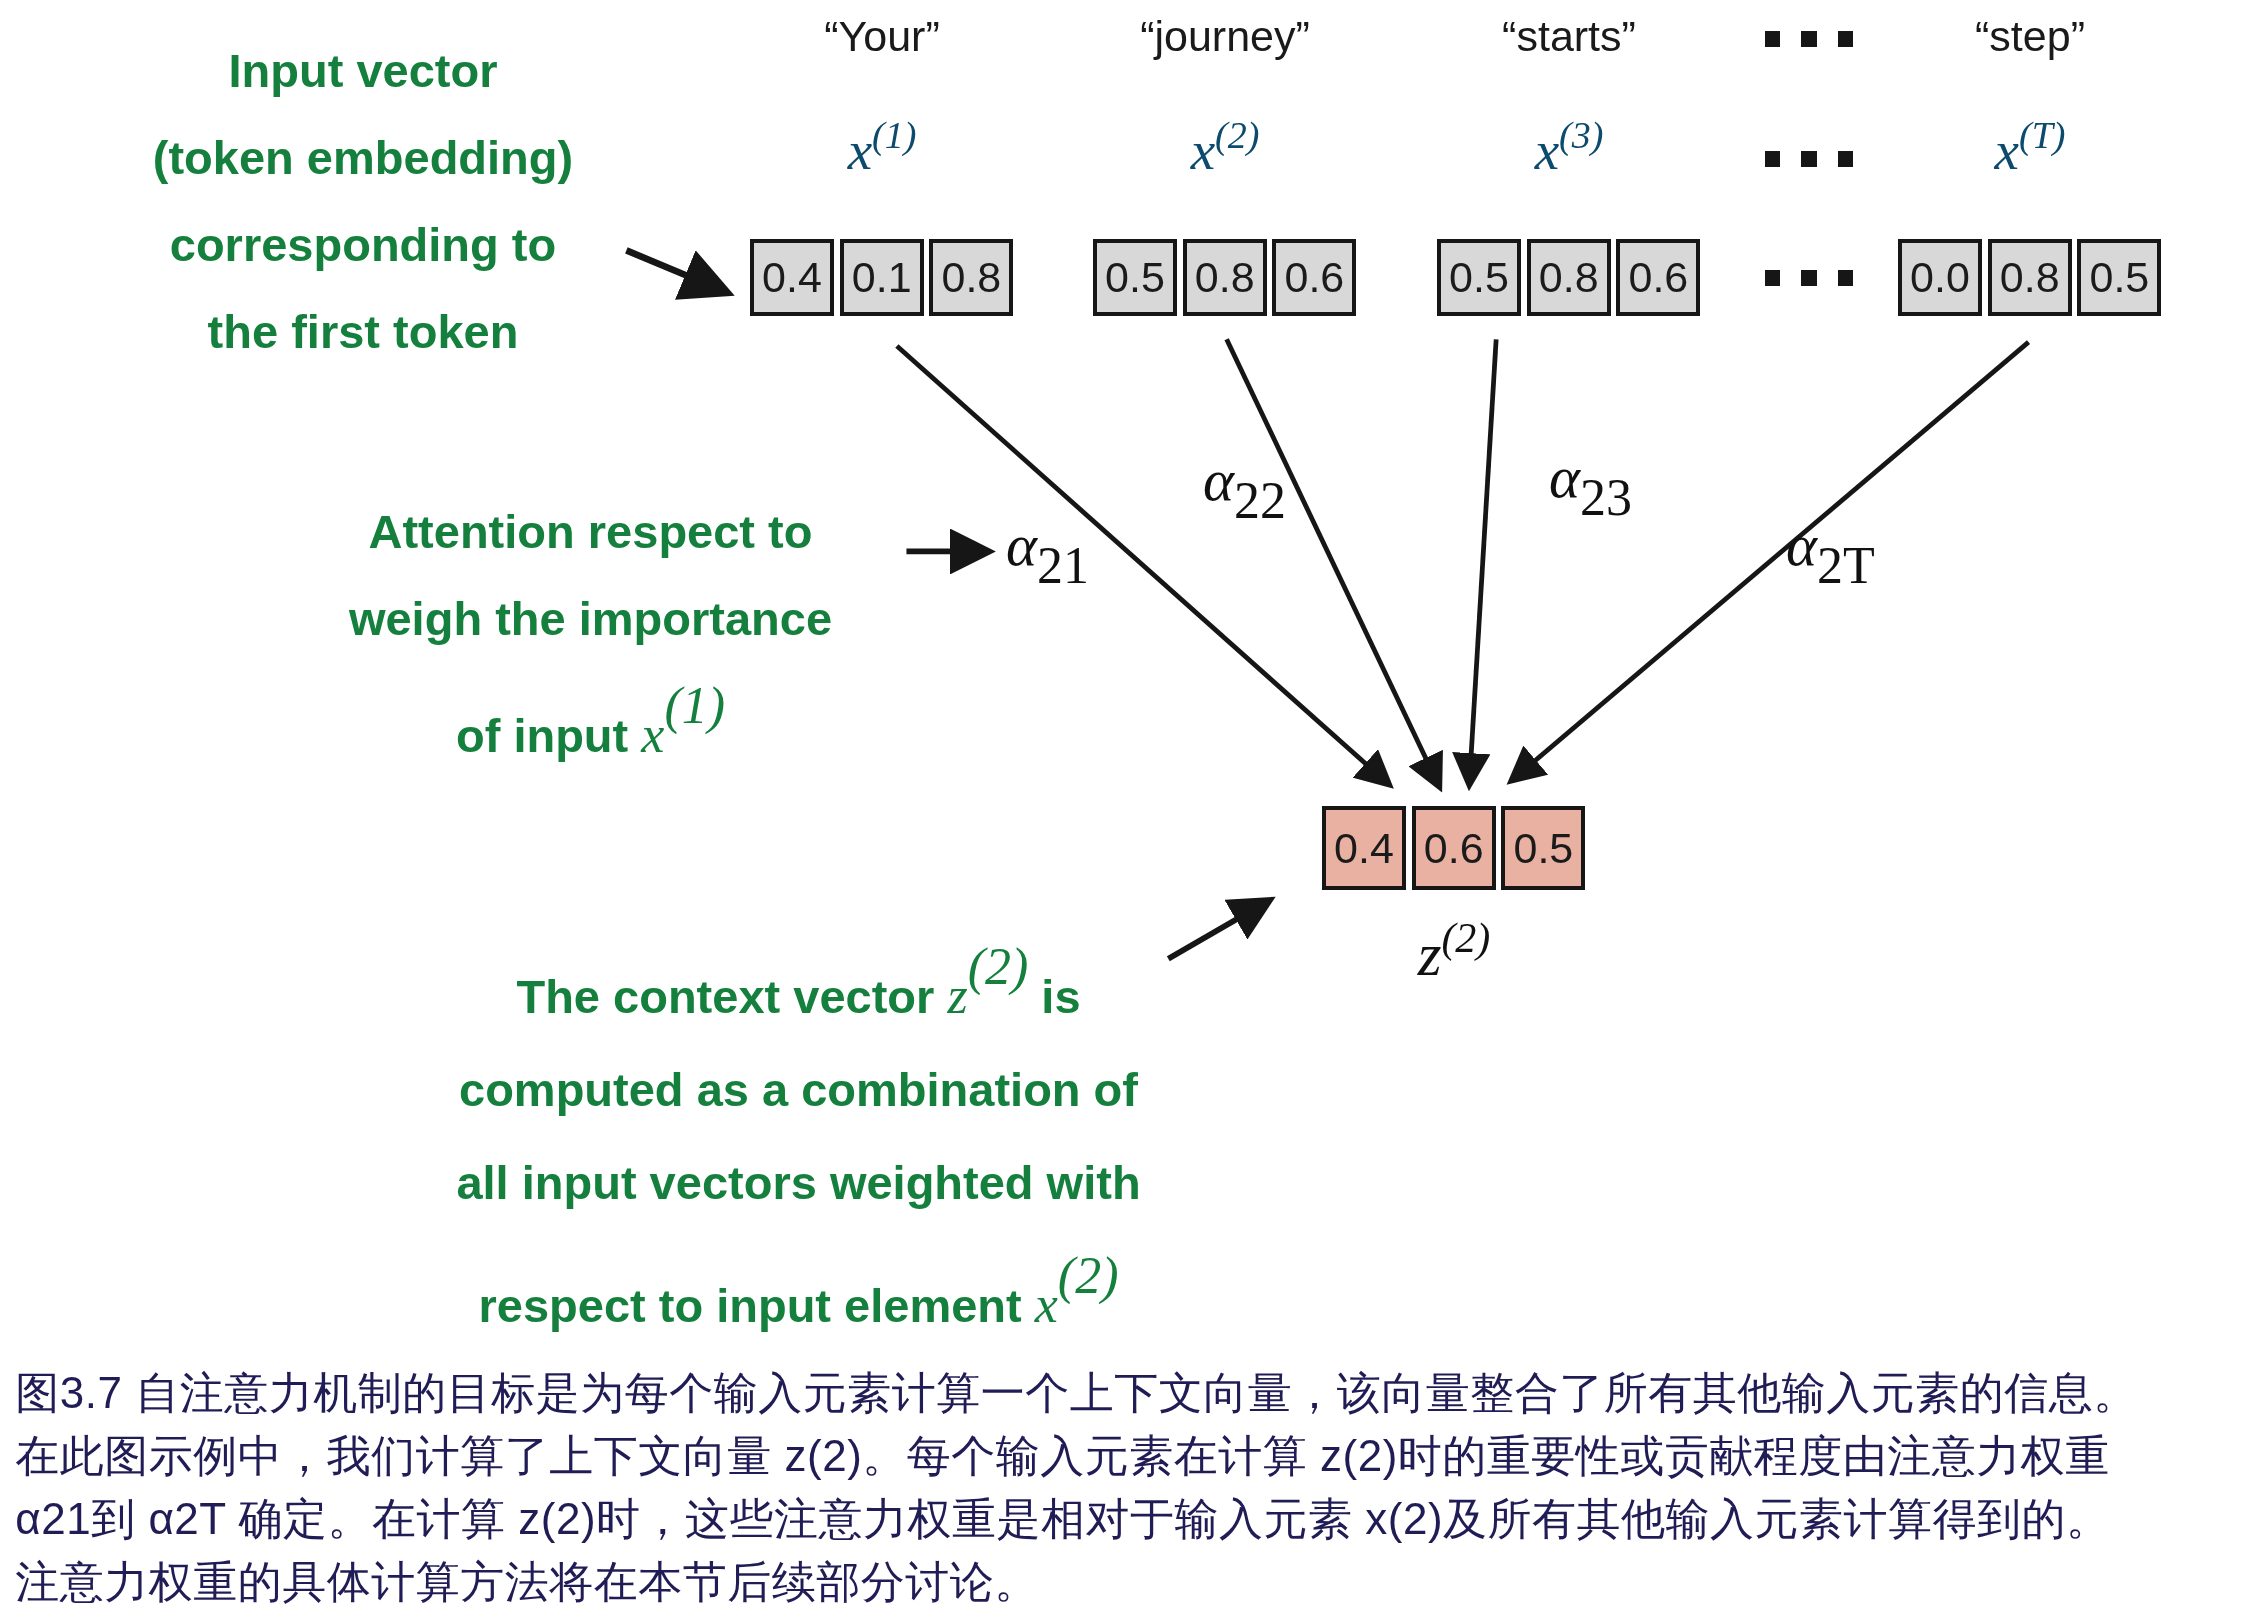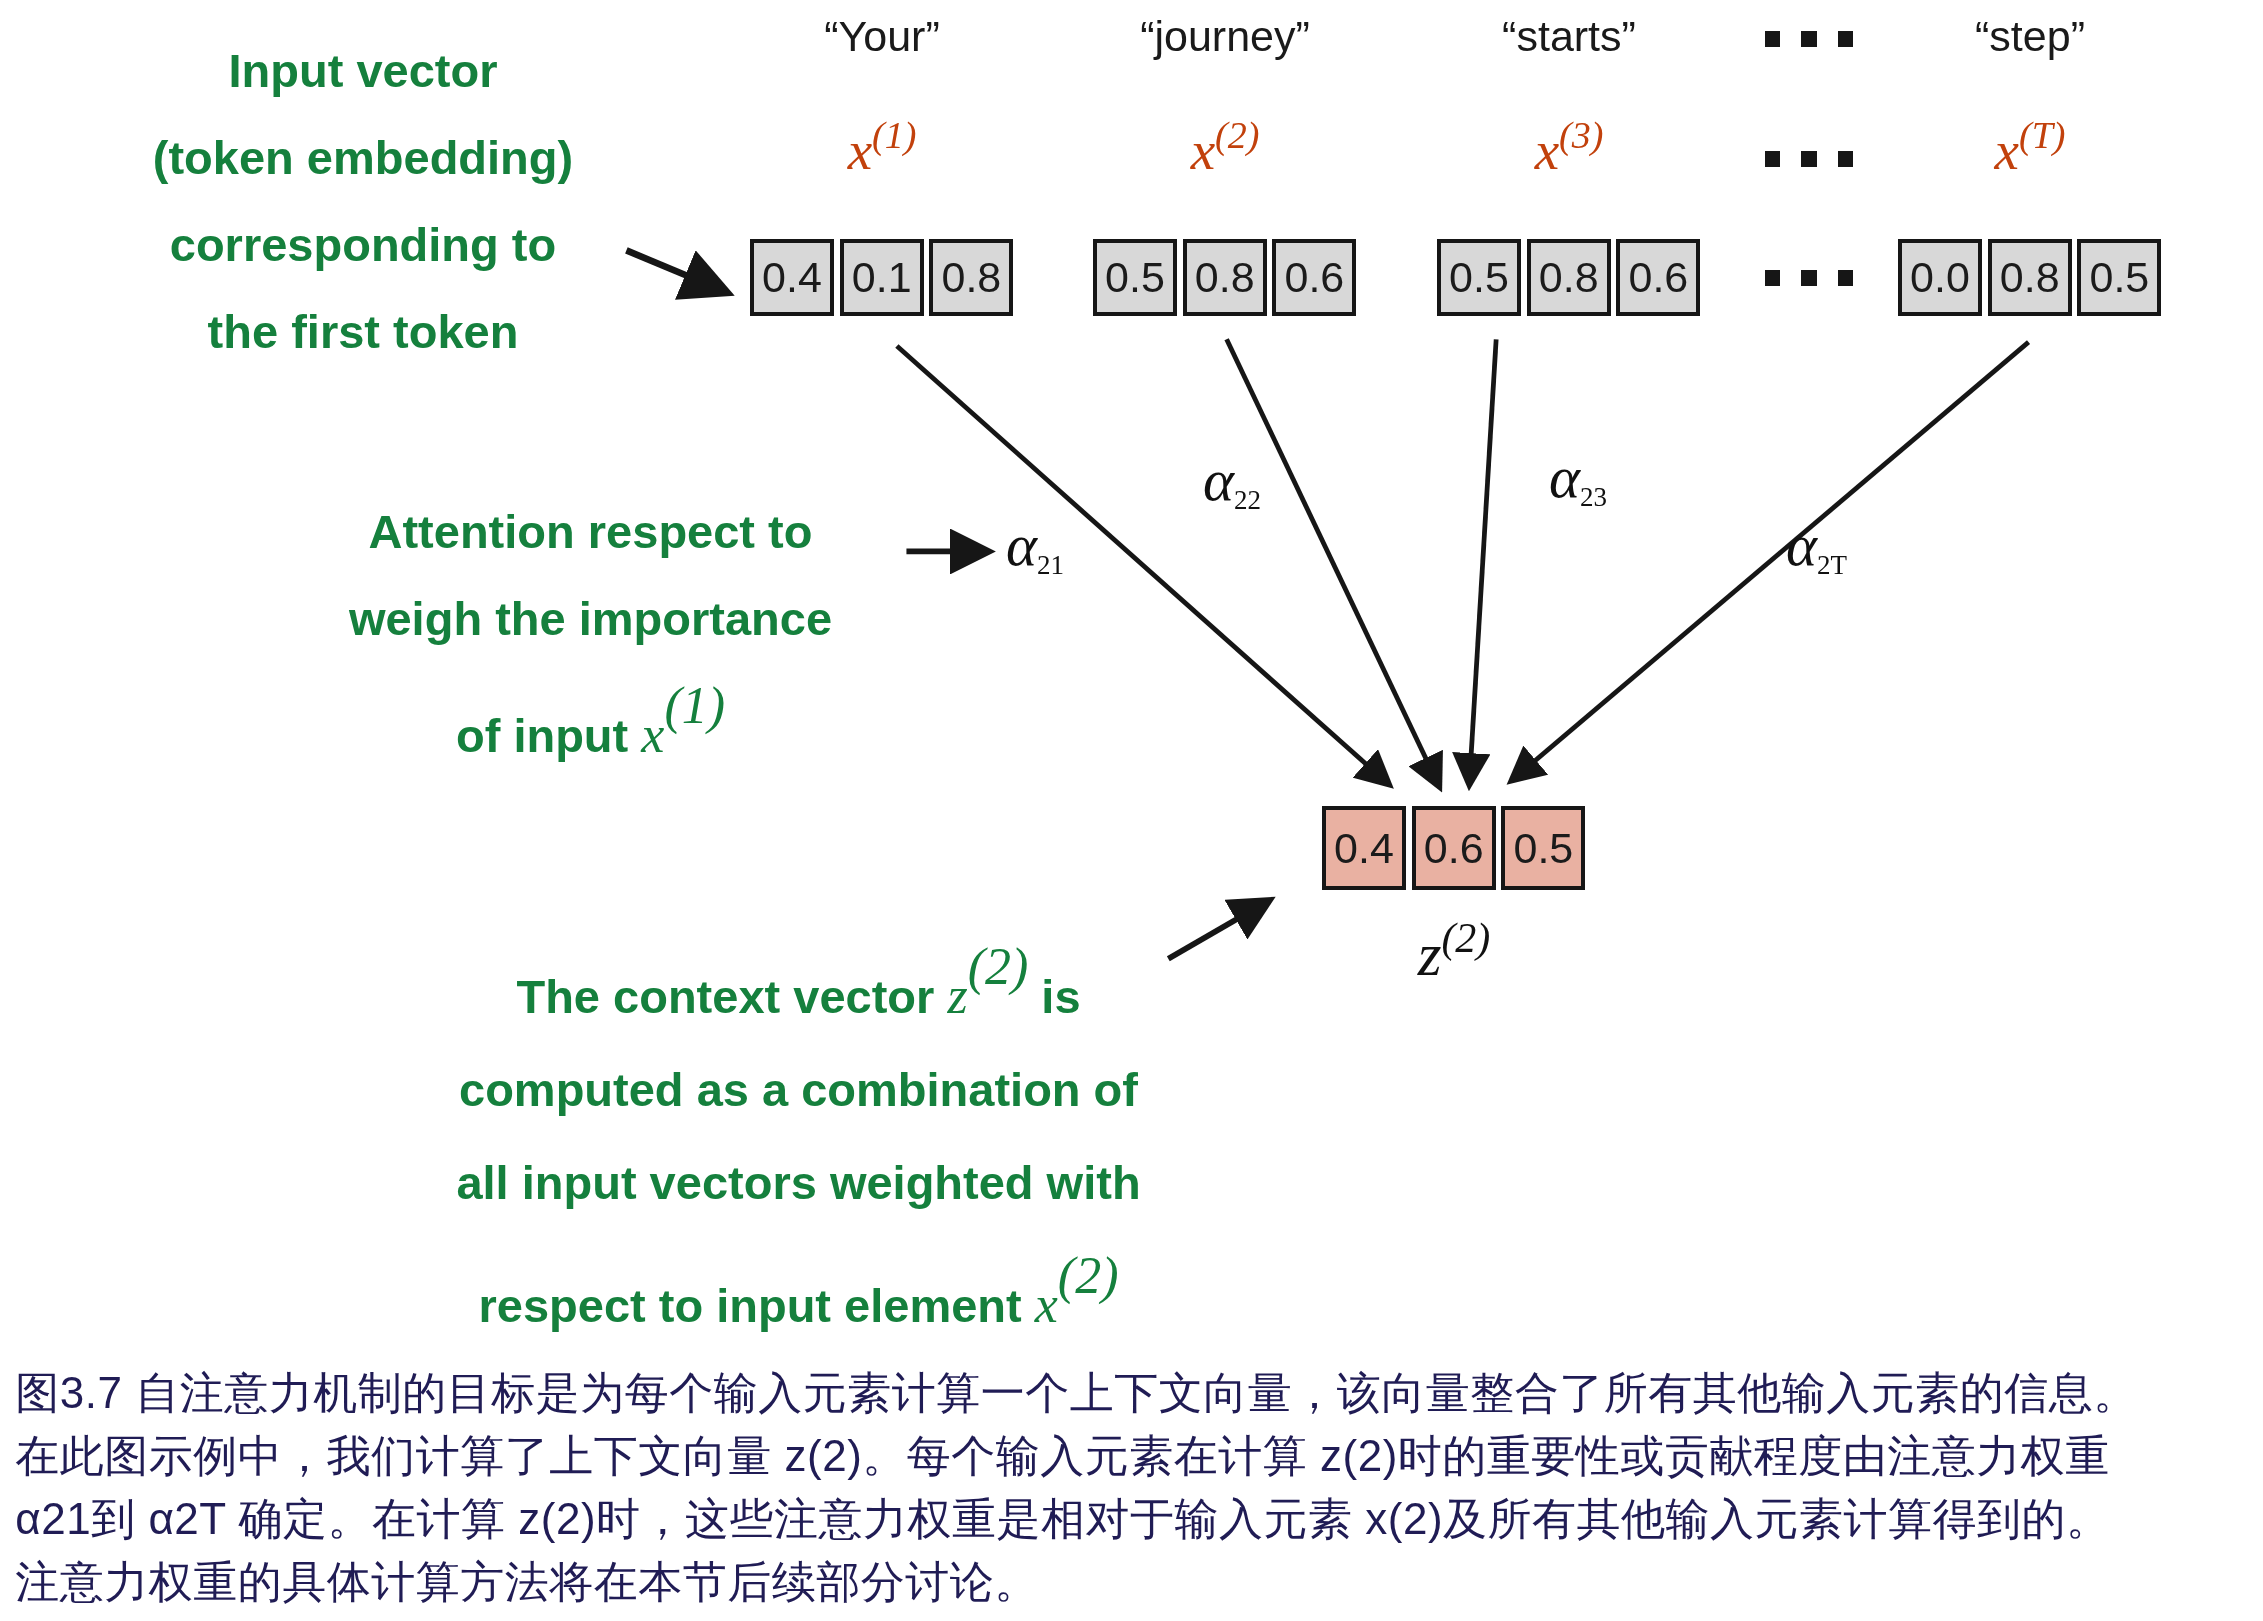--- a/index.html
+++ b/index.html
@@ -40,21 +40,21 @@
     z-index:2;
   }
   
   .xlab{
     position:absolute;
     width:306px;
     text-align:center;
     font-family:"Liberation Serif", serif;
     font-style:italic;
     font-size:55px;
-    color:#c2410c;
+    color:#0c4a6e;
     z-index:2;
   }
   .xlab .sup{font-size:38px;}
 
   
   .vec{position:absolute;display:flex;gap:5.7px;z-index:2;}
   .cell{
     width:76px;height:69px;
     background:#d8d8d8;
     border:4.8px solid #161616;
@@ -66,21 +66,21 @@
   
   .alpha{
     position:absolute;
     font-family:"Liberation Serif", serif;
     font-style:italic;
     font-size:59px;
     color:#111;
     z-index:2;
     white-space:nowrap;
   }
-  .alpha .subsc{font-size:27px;}
+  .alpha .subsc{font-size:52px;}
 
   
   .zlab{
     position:absolute;
     width:264px;
     text-align:center;
     font-family:"Liberation Serif", serif;
     font-style:italic;
     font-size:61px;
     color:#111;

